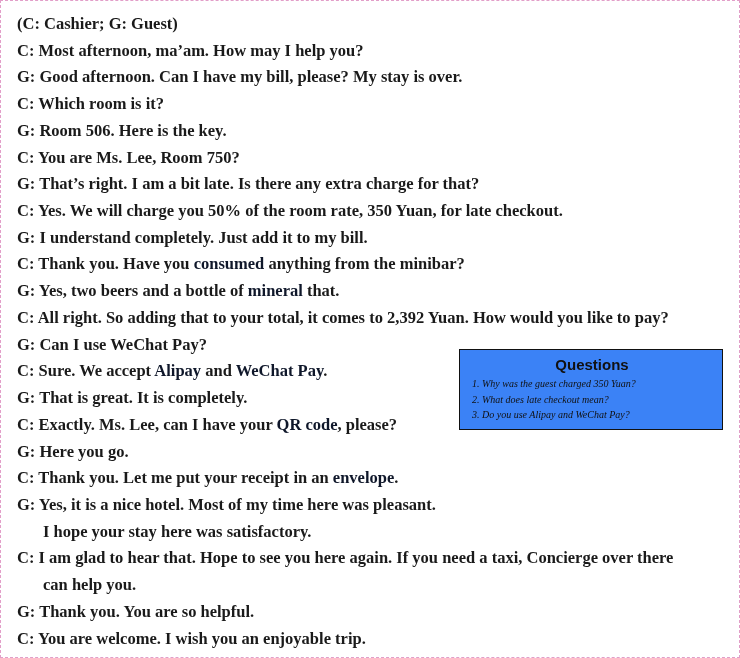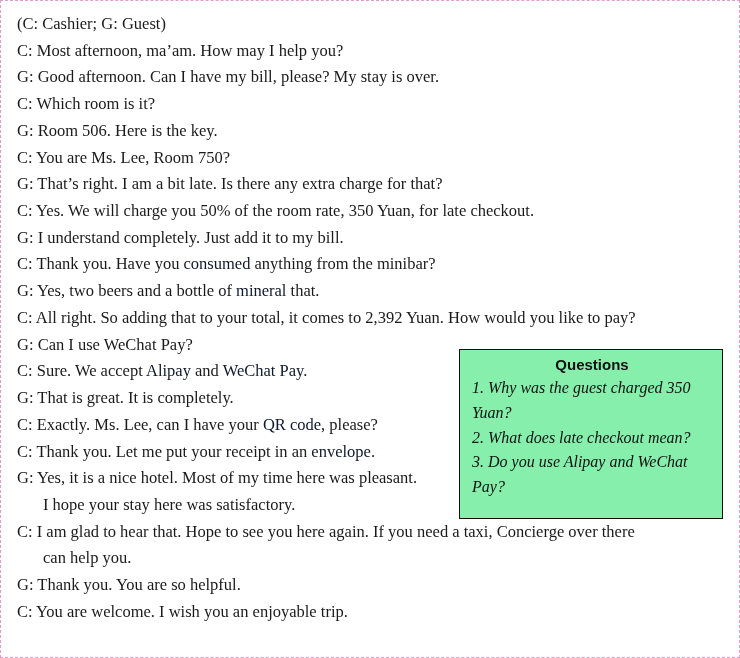--- a/index.html
+++ b/index.html
@@ -23,49 +23,50 @@
   }
   .dialog {
     font-size: 16.5px;
     line-height: 1.62;
     color: #1a1a1a;
   }
   .line {
     margin: 0;
     padding: 0;
     white-space: pre-wrap;
+    font-weight: bold;
   }
   .line.indent {
     text-indent: 26px;
   }
   .hl {
     color: #0f172a;
   }
   
   #questions-box {
     position: absolute;
     right: 16px;
     top: 348px;
     width: 264px;
     box-sizing: border-box;
     border: 1.2px solid #111111;
-    background: #86efac;
-    padding: 6px 10px 18px 12px;
+    background: #3b82f6;
+    padding: 6px 10px 6px 12px;
   }
   #questions-title {
     text-align: center;
     font-family: "Liberation Sans", sans-serif;
     font-weight: bold;
     font-size: 15px;
     color: #111111;
     margin-bottom: 3px;
   }
   .question {
     font-style: italic;
-    font-size: 16px;
+    font-size: 10px;
     line-height: 1.55;
     color: #111111;
     white-space: pre-wrap;
   }
   
   .floater {
     float: right;
     width: 272px;
     height: 118px;
     margin-top: 0;
@@ -96,20 +97,21 @@
     <p class="line"><span>C: Thank you. Have you </span><span class="hl">consumed</span><span> anything from the minibar?</span></p>
     <p class="line"><span>G: Yes, two beers and a bottle of </span><span class="hl">mineral</span><span> that.</span></p>
     <p class="line">C: All right. So adding that to your total, it comes to 2,392 Yuan. How would you like to pay?</p>
     <p class="line">G: Can I use WeChat Pay?</p>
 
     <div class="floater"></div>
 
     <p class="line"><span>C: Sure. We accept </span><span class="hl">Alipay</span><span> and </span><span class="hl">WeChat Pay</span><span>.</span></p>
     <p class="line">G: That is great. It is completely.</p>
     <p class="line"><span>C: Exactly. Ms. Lee, can I have your </span><span class="hl">QR code</span><span>, please?</span></p>
+    <p class="line">G: Here you go.</p>
     <p class="line"><span>C: Thank you. Let me put your receipt in an </span><span class="hl">envelope</span><span>.</span></p>
     <p class="line">G: Yes, it is a nice hotel. Most of my time here was pleasant.</p>
     <p class="line indent">I hope your stay here was satisfactory.</p>
     <p class="line">C: I am glad to hear that. Hope to see you here again. If you need a taxi, Concierge over there</p>
     <p class="line indent">can help you.</p>
     <p class="line">G: Thank you. You are so helpful.</p>
     <p class="line">C: You are welcome. I wish you an enjoyable trip.</p>
   </div>
 
 </div>

